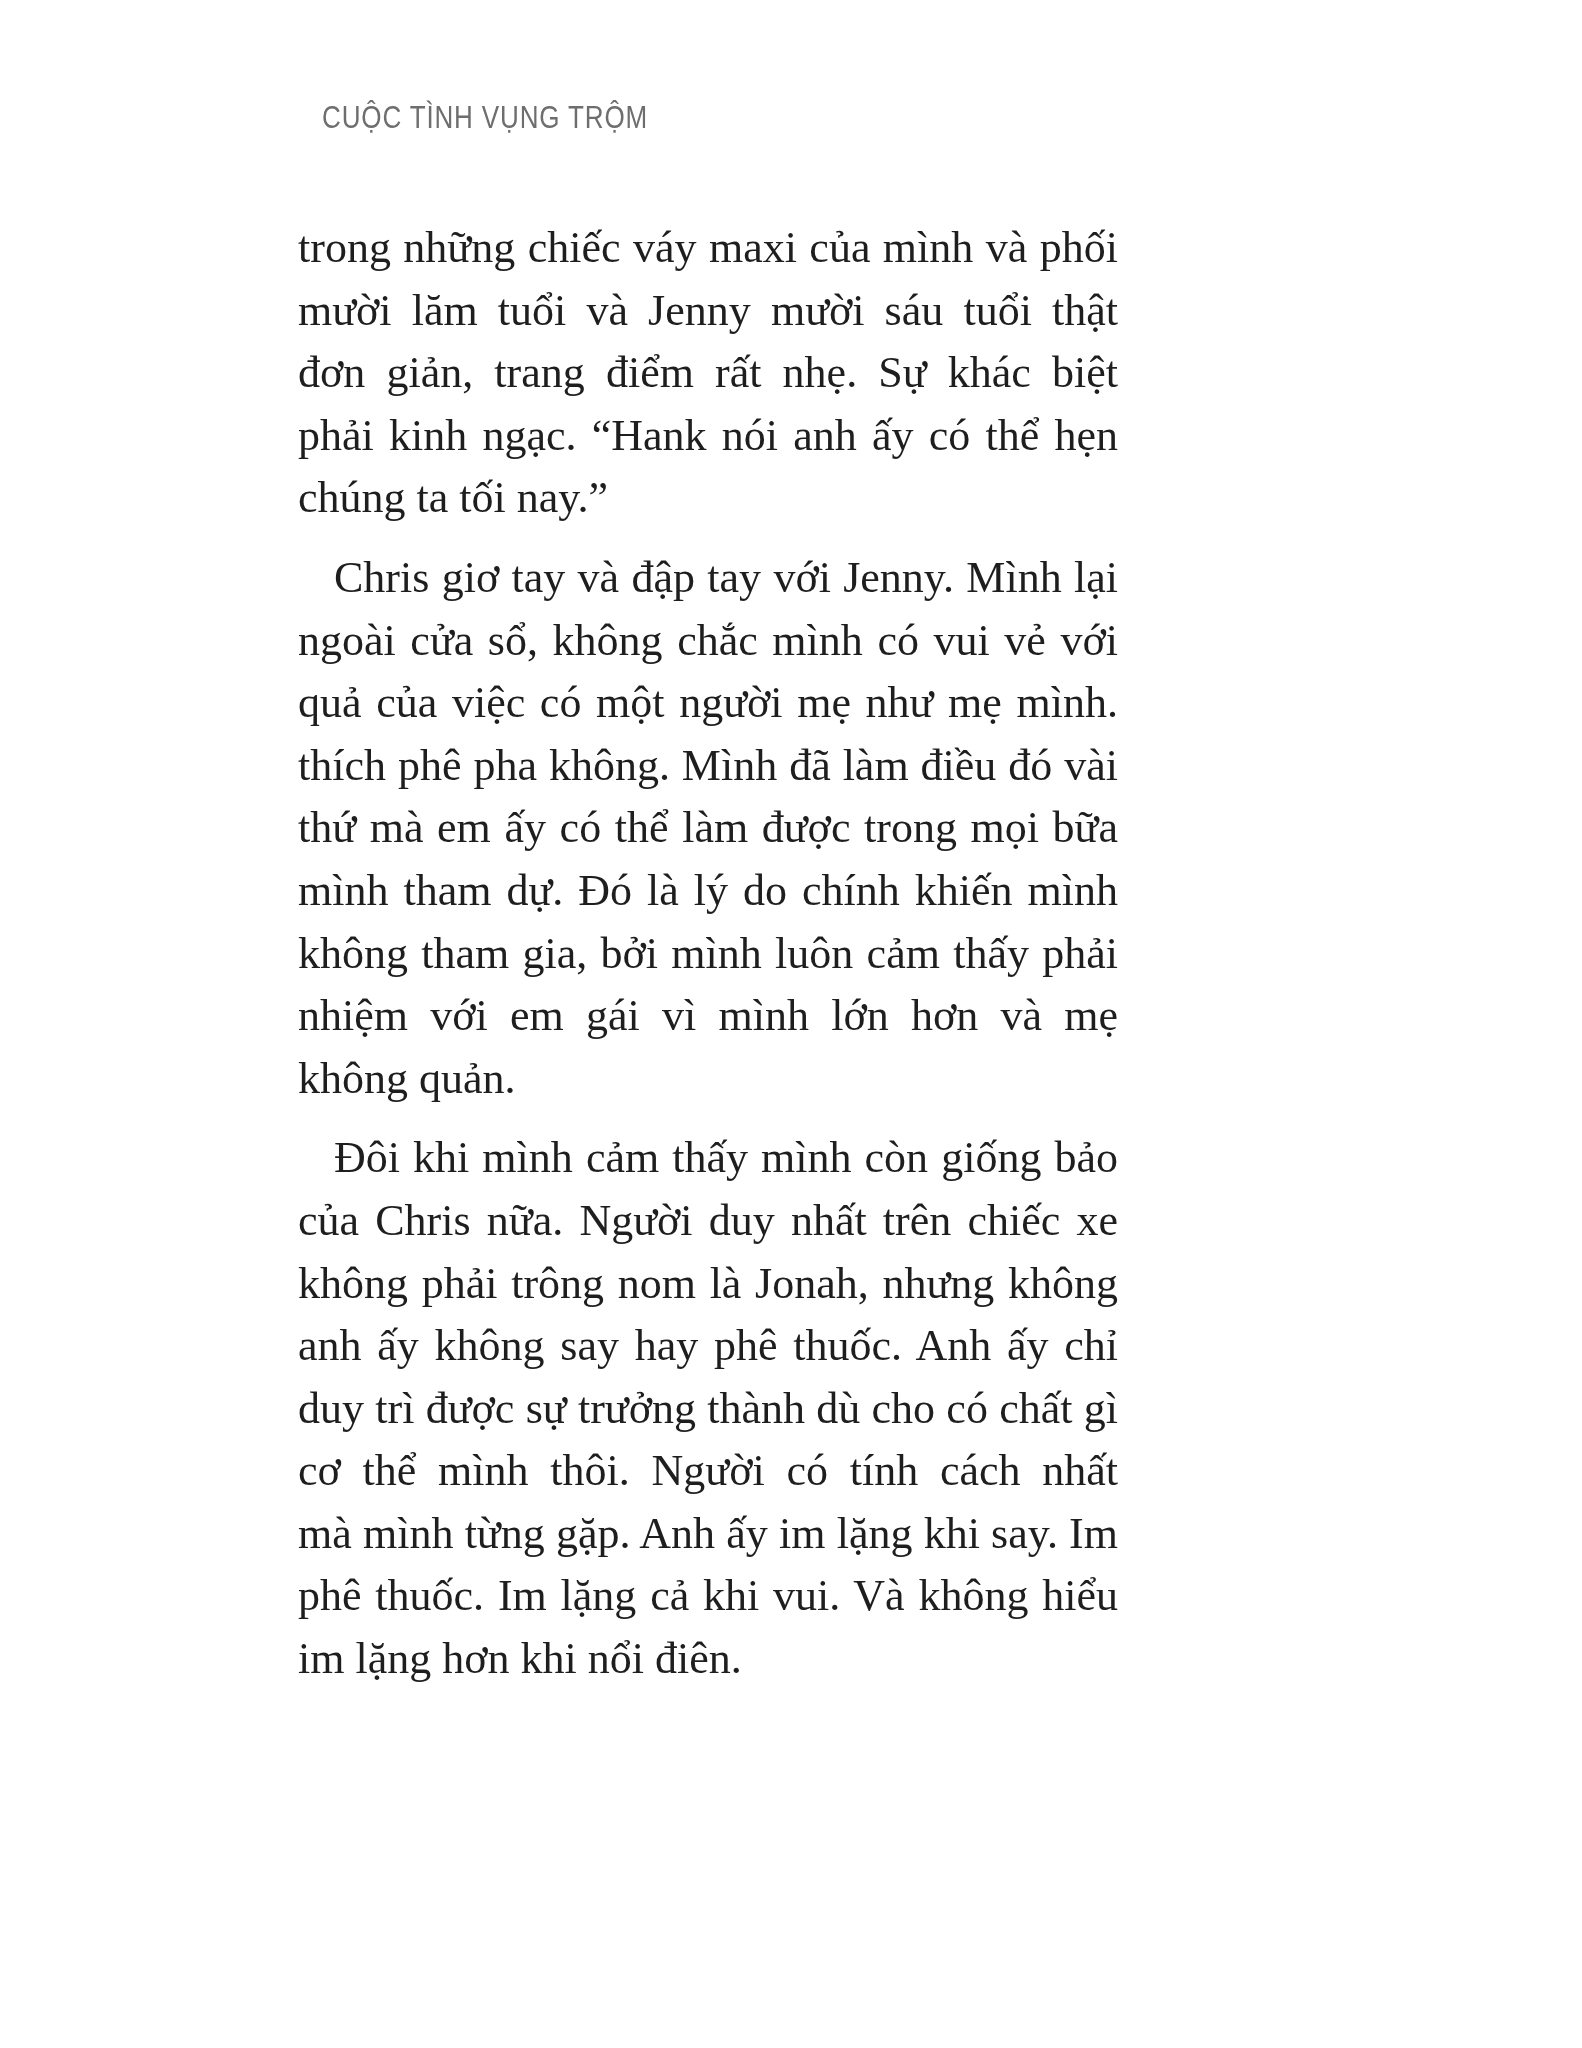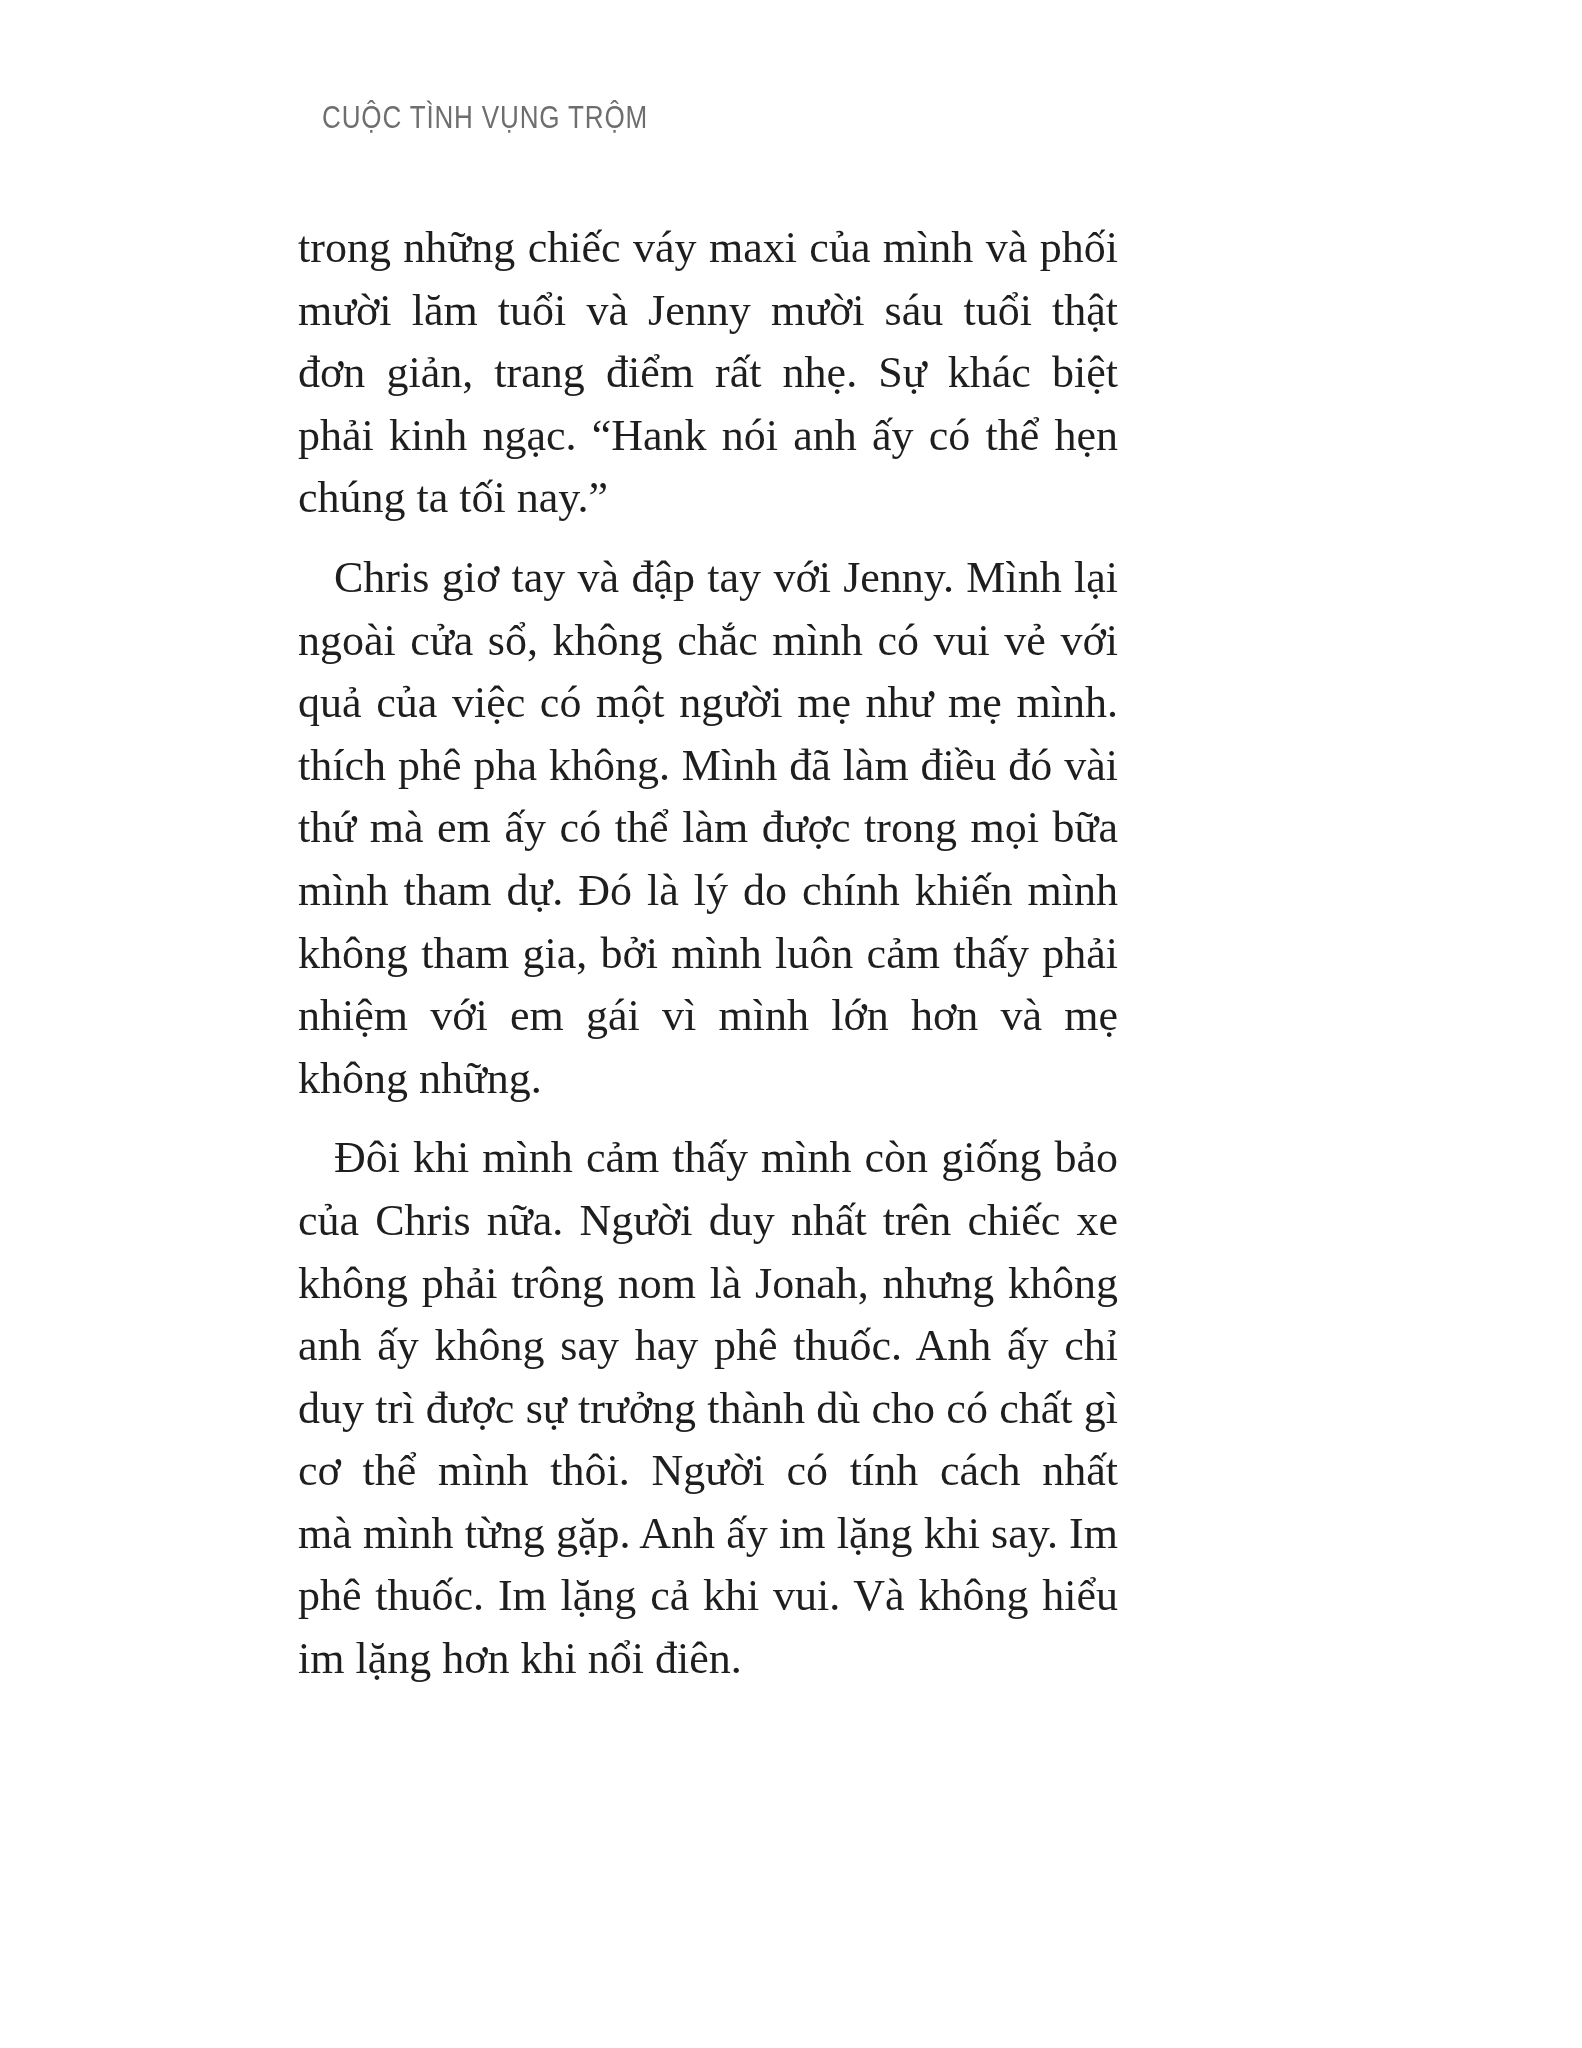--- a/index.html
+++ b/index.html
@@ -76,21 +76,21 @@
 
     <div class="para indented">
       <div class="line">Chris giơ tay và đập tay với Jenny. Mình lại nhìn ra</div>
       <div class="line">ngoài cửa sổ, không chắc mình có vui vẻ với việc em ấy</div>
       <div class="line">quả của việc có một người mẹ như mẹ mình. Nhưng</div>
       <div class="line">thích phê pha không. Mình đã làm điều đó vài lần - hậu</div>
       <div class="line">thứ mà em ấy có thể làm được trong mọi bữa tiệc chúng</div>
       <div class="line">mình tham dự. Đó là lý do chính khiến mình chọn</div>
       <div class="line">không tham gia, bởi mình luôn cảm thấy phải có trách</div>
       <div class="line">nhiệm với em gái vì mình lớn hơn và mẹ chúng mình</div>
-      <div class="line noj">không những.</div>
+      <div class="line noj">không quản.</div>
     </div>
 
     <div class="para indented">
       <div class="line">Đôi khi mình cảm thấy mình còn giống bảo mẫu</div>
       <div class="line">của Chris nữa. Người duy nhất trên chiếc xe này mình</div>
       <div class="line">không phải trông nom là Jonah, nhưng không phải vì</div>
       <div class="line">anh ấy không say hay phê thuốc. Anh ấy chỉ có vẻ vẫn</div>
       <div class="line">duy trì được sự trưởng thành dù cho có chất gì chạy qua</div>
       <div class="line">cơ thể mình thôi. Người có tính cách nhất quán nhất</div>
       <div class="line">mà mình từng gặp. Anh ấy im lặng khi say. Im lặng khi</div>

